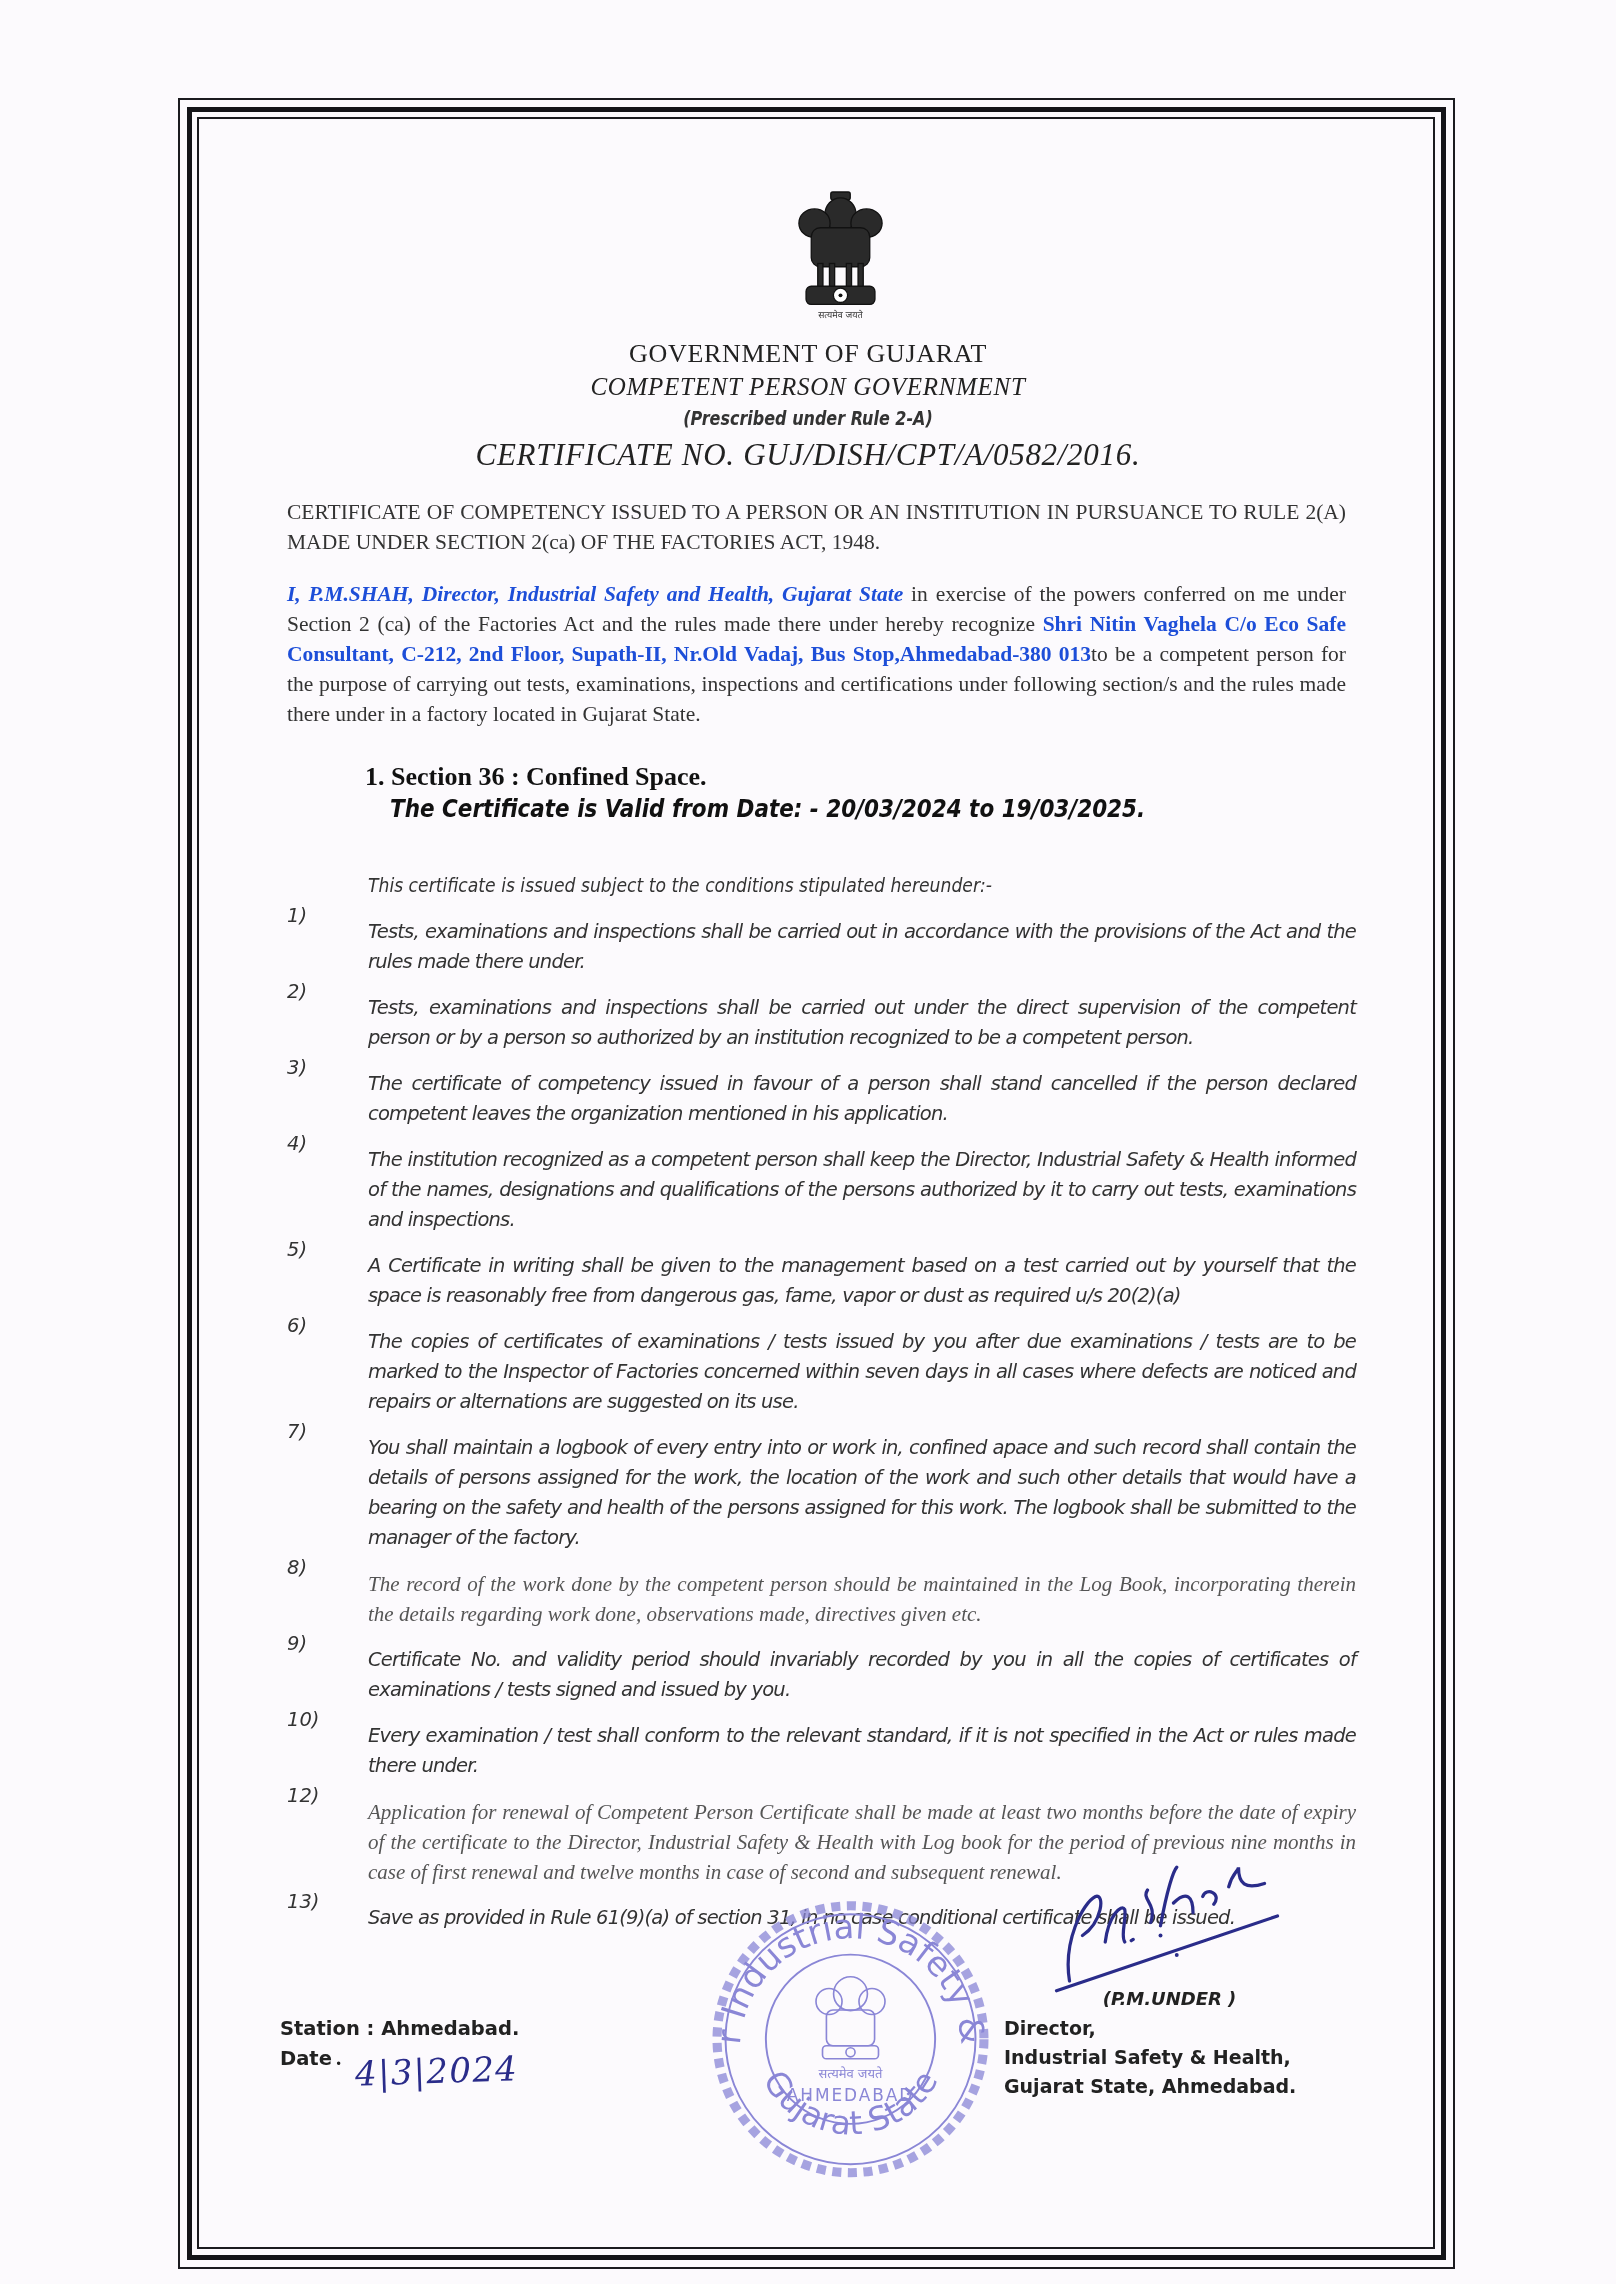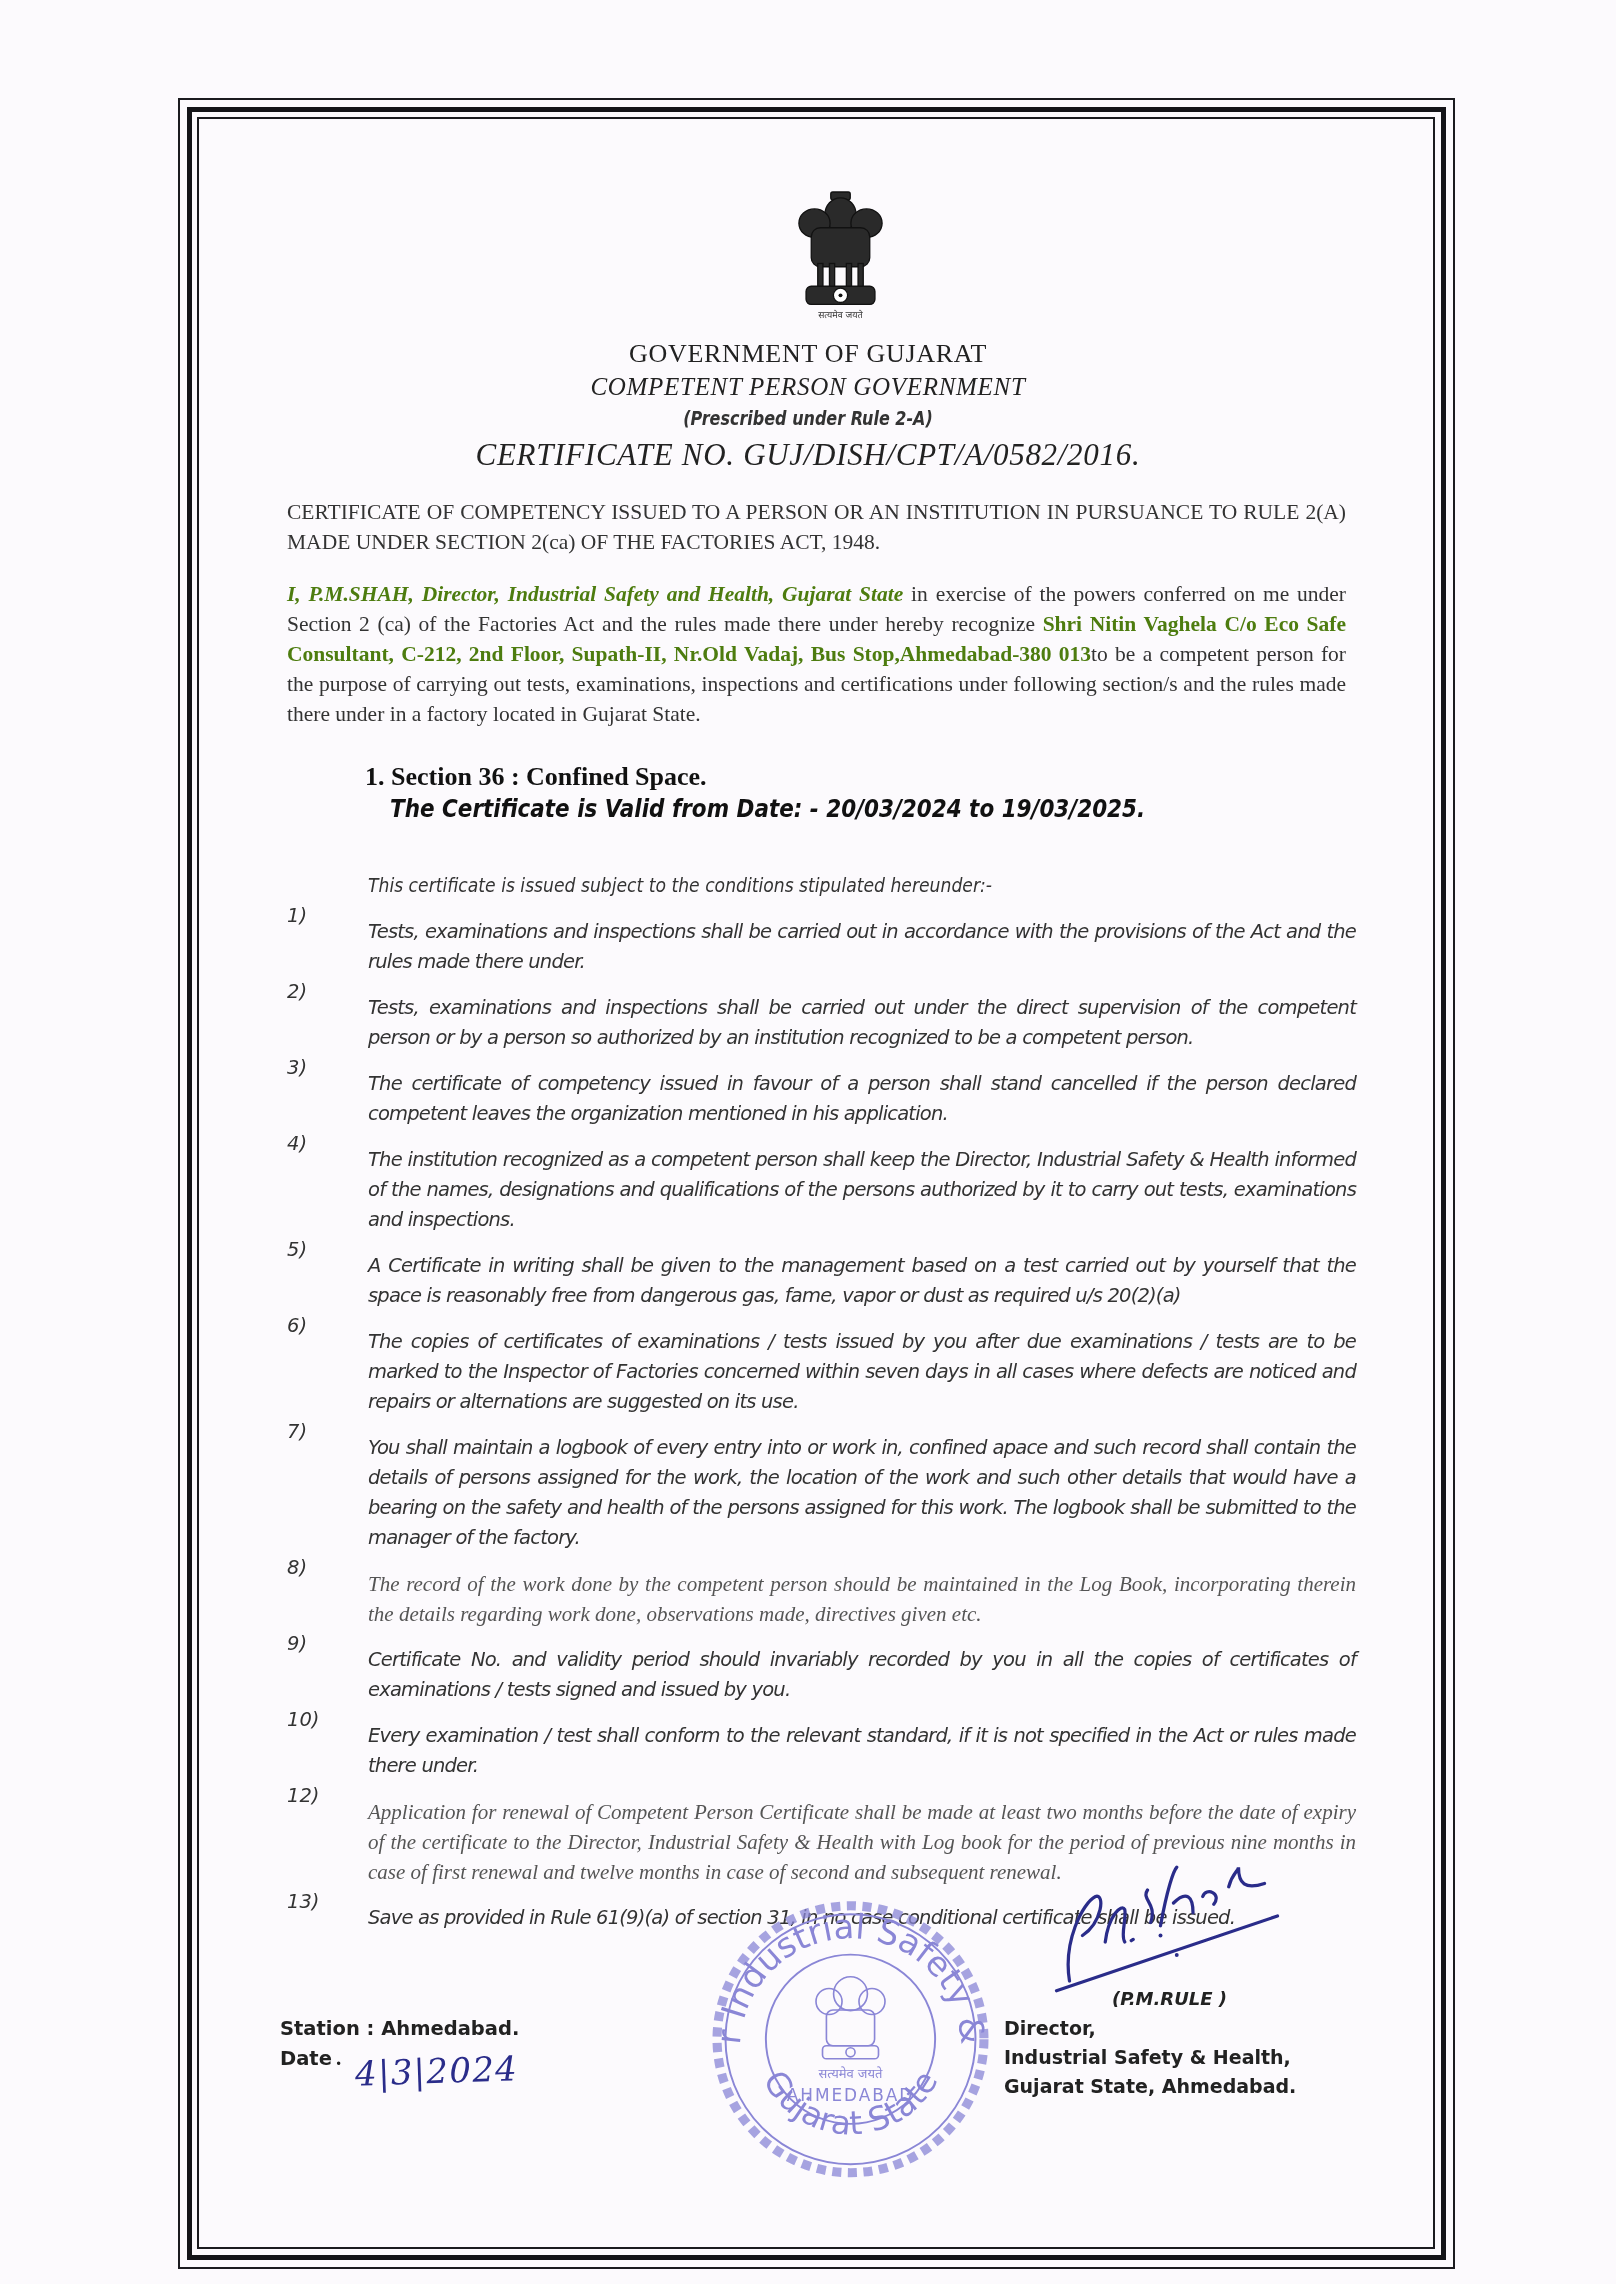--- a/index.html
+++ b/index.html
@@ -21,21 +21,21 @@
   .center { position:absolute; left:0; width:1616px; text-align:center; }
   .gov-title { top:339px; font-size:26px; letter-spacing:0.7px; }
   .cert-type { top:373px; font-size:25px; font-style:italic; letter-spacing:0.7px; }
   .rule-ref { top:407px; font-size:19.5px; font-style:italic; font-family:"DejaVu Sans", sans-serif; transform:scaleX(0.82); font-weight:bold; color:#333;}
   .cert-no { top:437px; font-size:31px; font-style:italic; letter-spacing:0.7px; }
 
   .preamble { position:absolute; left:287px; width:1059px; top:497px;
     font-size:21.5px; line-height:30px; text-align:justify; color:#333; transform-origin:left top; }
   .intro { position:absolute; left:287px; width:1059px; top:579px;
     font-size:21.5px; line-height:30px; text-align:justify; color:#333; }
-  .intro b { color:#4d7c0f; }
+  .intro b { color:#1d4ed8; }
   .section-line { position:absolute; left:365px; top:762px; font-size:26px; font-weight:bold; color:#111; }
   .validity { position:absolute; left:390px; top:794px; font-size:25px; font-weight:bold; font-style:italic;
     font-family:"DejaVu Sans", sans-serif; color:#111; transform:scaleX(0.86); transform-origin:left top; }
 
   .cond-intro { position:absolute; left:368px; top:873px; font-size:20px; font-style:italic;
     font-family:"DejaVu Sans", sans-serif; color:#333; transform:scaleX(0.86); transform-origin:left top; }
 
   .conditions { position:absolute; left:287px; top:901px; width:1069px; }
   .cond { position:relative; display:flex; }
   .cond .num { width:81px; flex:none; font-style:italic; font-family:"DejaVu Sans", sans-serif;
@@ -187,17 +187,17 @@
   <text x="265" y="300" text-anchor="middle" font-size="20" fill="#8a86d6" font-family="DejaVu Sans, sans-serif">सत्यमेव जयते</text>
   <text x="265" y="335" text-anchor="middle" font-size="26" fill="#8a86d6" font-family="DejaVu Sans, sans-serif" letter-spacing="3">AHMEDABAD</text>
 </svg>
 
 <svg class="signature" viewBox="0 0 380 200">
   <path d="M 40 180 C 30 120, 60 60, 80 50 C 95 45, 90 90, 60 110 M 95 120 C 100 80, 120 60, 125 70 C 128 85, 118 110, 125 120 M 135 118 l 3 -2 M 165 90 C 175 60, 150 55, 160 40 M 180 95 C 190 40, 200 10, 205 5 M 200 60 C 220 40, 230 50, 230 75 M 245 50 C 250 35, 275 45, 262 62 M 285 35 C 290 15, 300 10, 300 5 C 300 30, 310 40, 340 30 M 20 195 L 360 80" fill="none" stroke="#2a2c8a" stroke-width="5" stroke-linecap="round"></path>
   <circle cx="180" cy="110" r="3" fill="#2a2c8a"></circle>
   <circle cx="205" cy="140" r="3" fill="#2a2c8a"></circle>
 </svg>
 
-<div class="sig-name">(P.M.RULE )</div>
+<div class="sig-name">(P.M.UNDER )</div>
 <div class="sig-title sig-t1">Director,</div>
 <div class="sig-title sig-t2">Industrial Safety &amp; Health,</div>
 <div class="sig-title sig-t3">Gujarat State, Ahmedabad.</div>
 
 
 </body></html>

